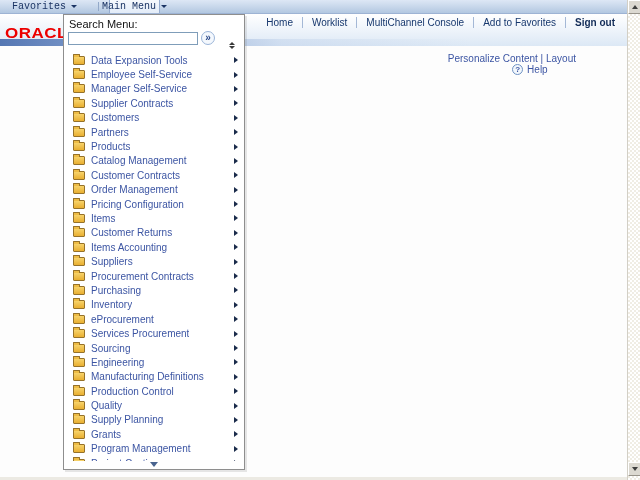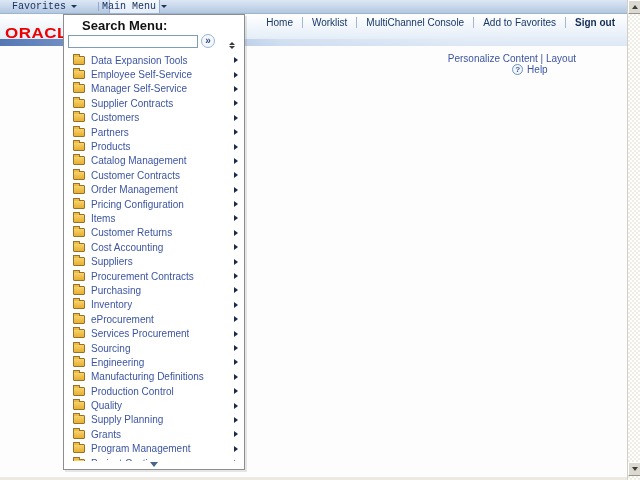--- a/index.html
+++ b/index.html
@@ -66,21 +66,21 @@
     display: flex; align-items: center; justify-content: center; margin-right: 4px;
   }
 
   
   .dropdown {
     position: absolute; left: 63px; top: 14px; width: 182px; height: 456px;
     background: #ffffff; border: 1px solid #8e8e8e;
     box-shadow: 2px 2px 0 rgba(120,120,120,0.18);
     z-index: 30; overflow: hidden;
   }
-  .search-label { font-size: 13px; font-weight: 700; color: #111; padding: 3px 0 2px 5px; margin-left: 13px; }
+  .search-label { font-size: 11px; font-weight: 400; color: #111; padding: 3px 0 2px 5px; }
   .search-row { position: relative; height: 16px; }
   .search-input {
     position: absolute; left: 4px; top: 0; width: 130px; height: 13px;
     border: 1px solid #7f9db9; font-size: 10px; padding: 0 2px;
     font-family: "Liberation Sans", sans-serif;
   }
   .go-btn {
     position: absolute; left: 137px; top: -1px; width: 14px; height: 14px; border-radius: 50%;
     border: 1px solid #9ab4d8; background: #f4f8fd; color: #2b4a8b;
     font-size: 10px; font-weight: 700; line-height: 11px; text-align: center; cursor: pointer;
@@ -274,21 +274,21 @@
         </div>
 
         <div class="menu-row">
           <span class="folder"></span>
           <span class="menu-label">Customer Returns</span>
           <span class="sub-arrow"></span>
         </div>
 
         <div class="menu-row">
           <span class="folder"></span>
-          <span class="menu-label">Cost Accounting</span>
+          <span class="menu-label">Items Accounting</span>
           <span class="sub-arrow"></span>
         </div>
 
         <div class="menu-row">
           <span class="folder"></span>
           <span class="menu-label">Suppliers</span>
           <span class="sub-arrow"></span>
         </div>
 
         <div class="menu-row">

